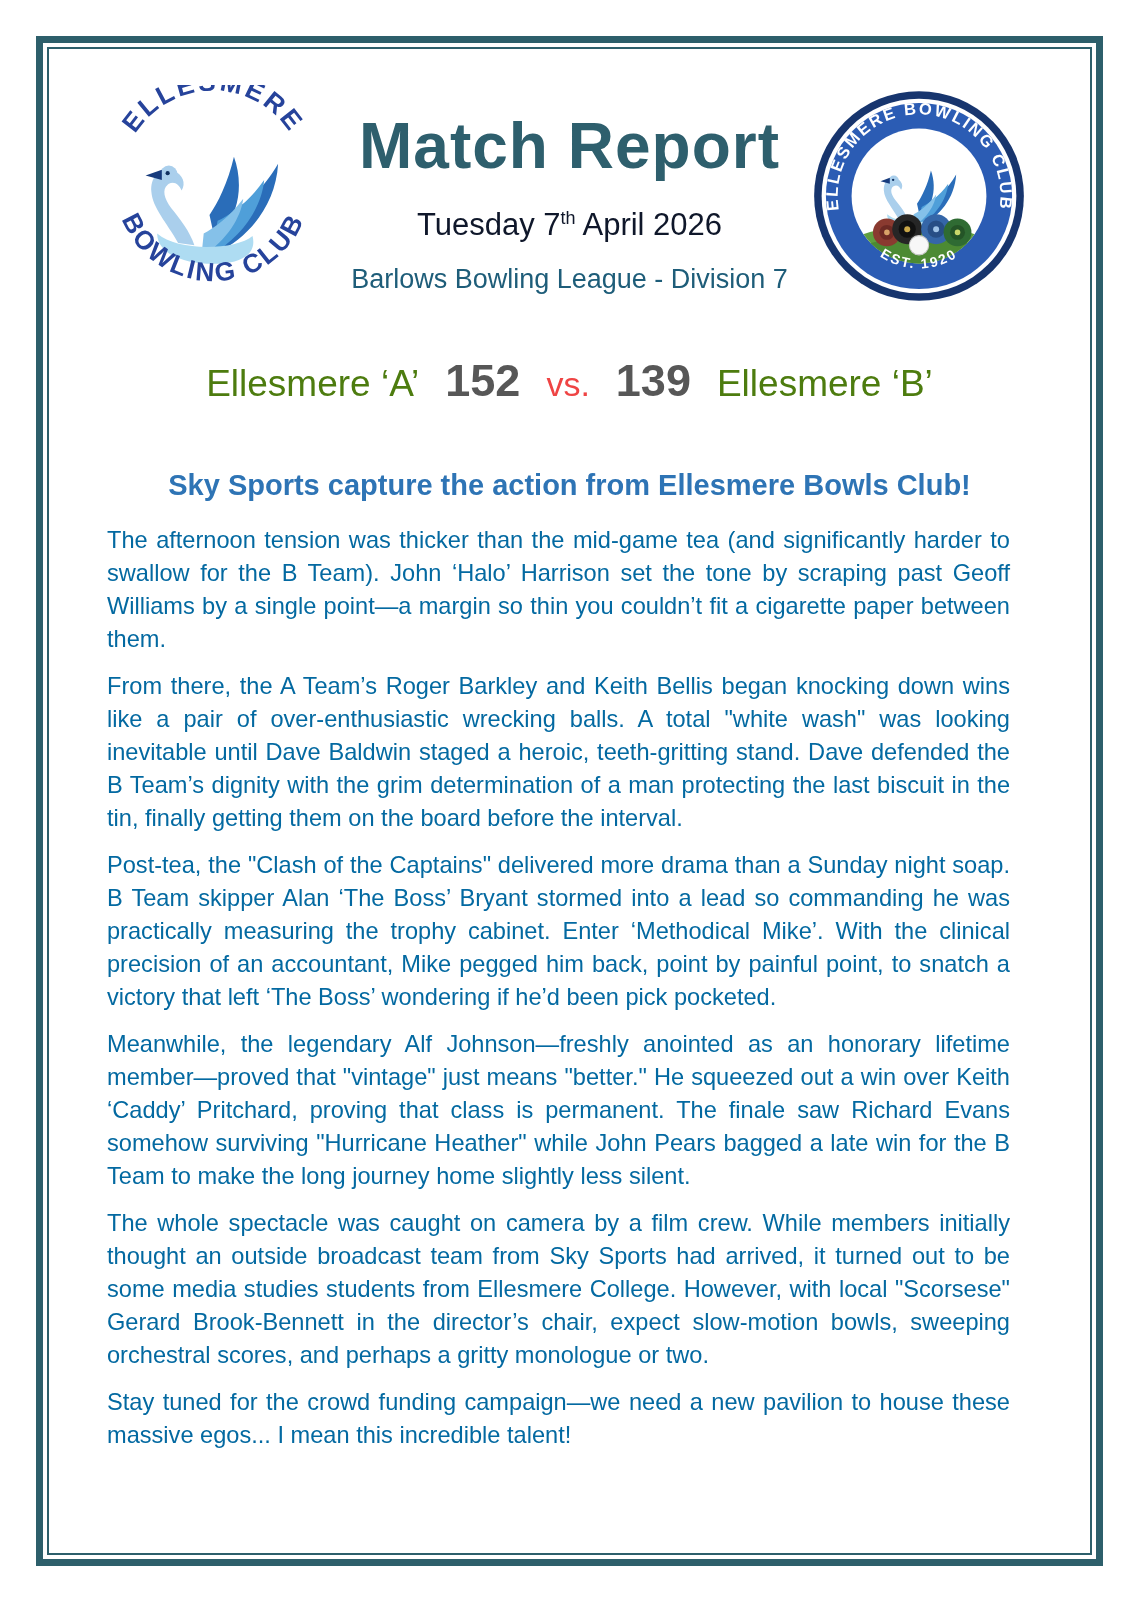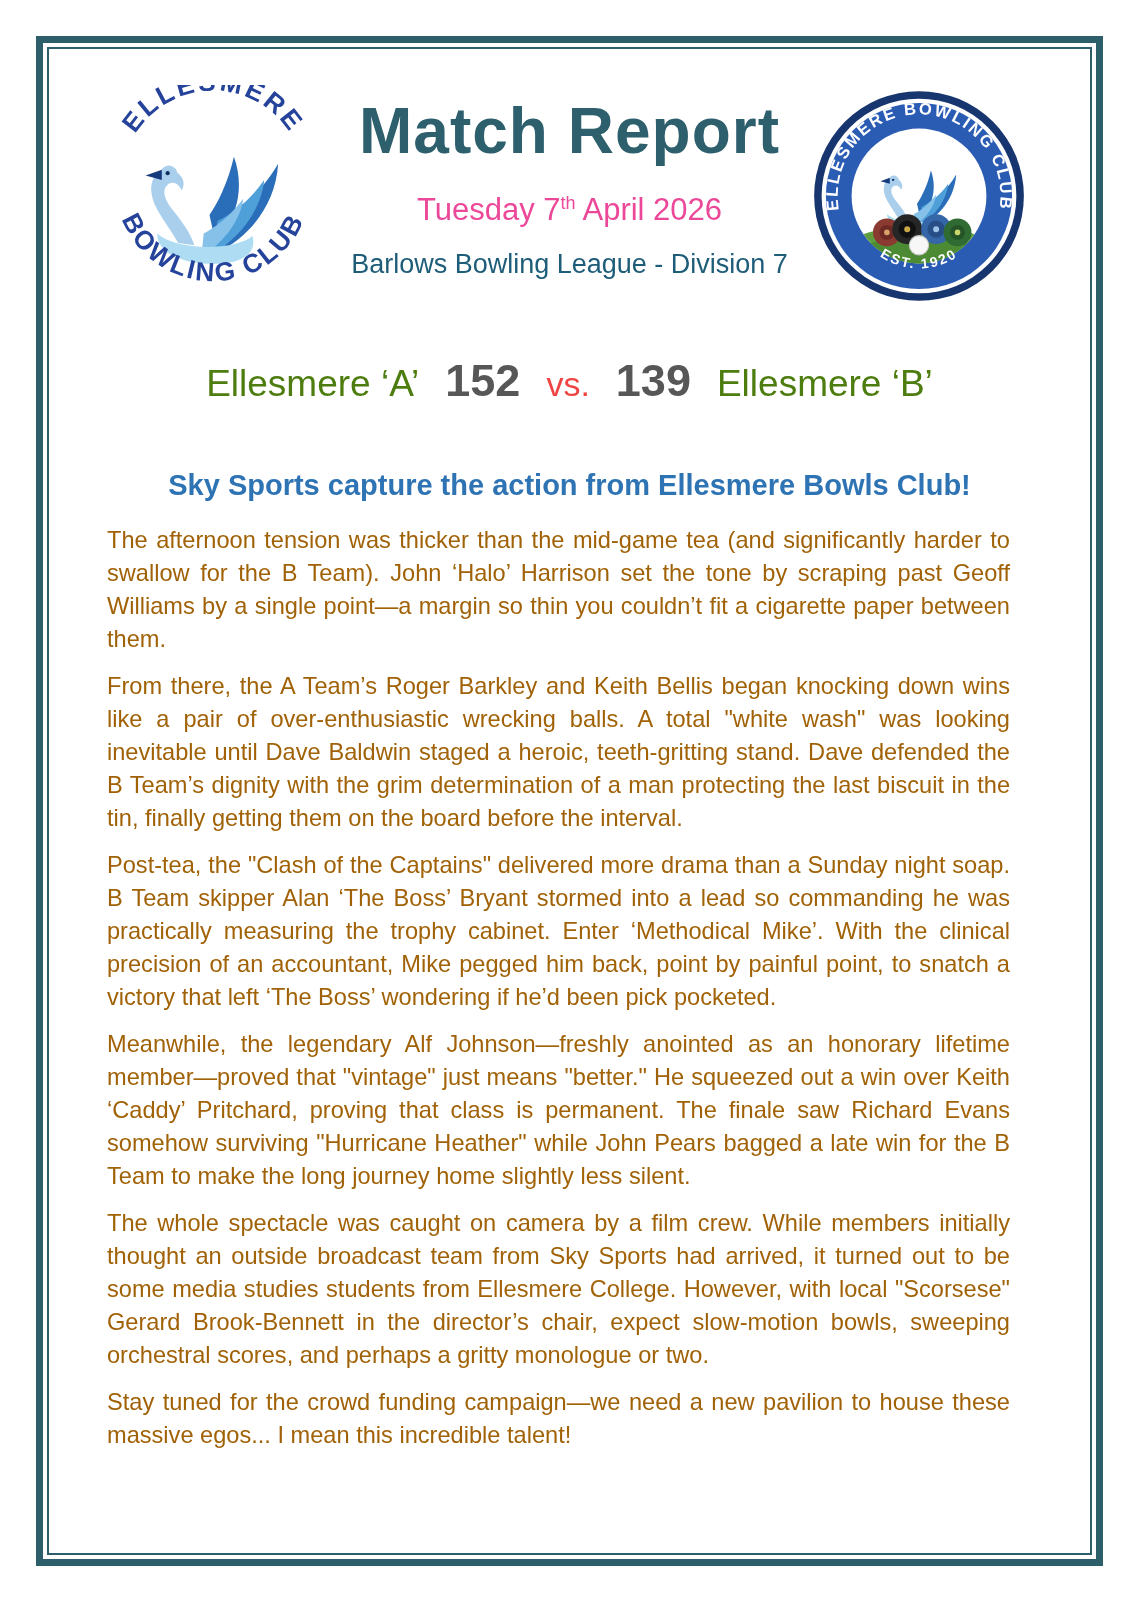--- a/index.html
+++ b/index.html
@@ -15,43 +15,43 @@
   .frame-inner{
     width:100%;height:100%;box-sizing:border-box;
     border:2px solid #2d5f6b;overflow:hidden;background:#fff;
   }
   
   .header{display:flex;align-items:flex-start;padding:36px 28px 0 28px;}
   .logo-left{width:228px;height:228px;flex:0 0 auto;margin-left:22px;}
   .logo-right{width:214px;height:214px;flex:0 0 auto;margin-right:36px;margin-top:4px;}
   .title-block{flex:1;text-align:center;padding-top:12px;}
   .title-block h1{
-    margin:1px;font-size:64px;line-height:1.05;font-weight:bold;
+    margin:16px;font-size:64px;line-height:1.05;font-weight:bold;
     color:#2e5f6d;letter-spacing:1px;
   }
-  .date-line{margin-top:27px;font-size:31px;color:#ec4899;}
+  .date-line{margin-top:27px;font-size:31px;color:#0f172a;}
   .date-line sup{font-size:18px;}
   .league-line{margin-top:21px;font-size:27px;color:#1e5d79;}
   
   .score-row{
     margin-top:42px;display:flex;justify-content:center;align-items:baseline;
     gap:26px;
   }
   .score-row .team{font-size:37px;color:#4d7c0f;}
   .score-row .num{font-size:45px;font-weight:bold;color:#575757;}
   .score-row .vs{font-size:34px;color:#ef4444;}
   
   .headline{
     margin:62px 0 0 0;text-align:center;font-size:29px;font-weight:bold;
     color:#2e74b5;
   }
   
   .body-text{
     margin-top:22px;padding:0 80px 0 58px;
-    font-size:23.6px;line-height:33px;color:#a16207;
+    font-size:23.6px;line-height:33px;color:#0369a1;
     text-align:justify;
   }
   .body-text p{margin:0 0 14px 0;}
   svg text{font-family:"Liberation Sans", sans-serif;}
 </style>
 </head>
 <body>
 
 <div class="frame">
   <div class="frame-inner">

